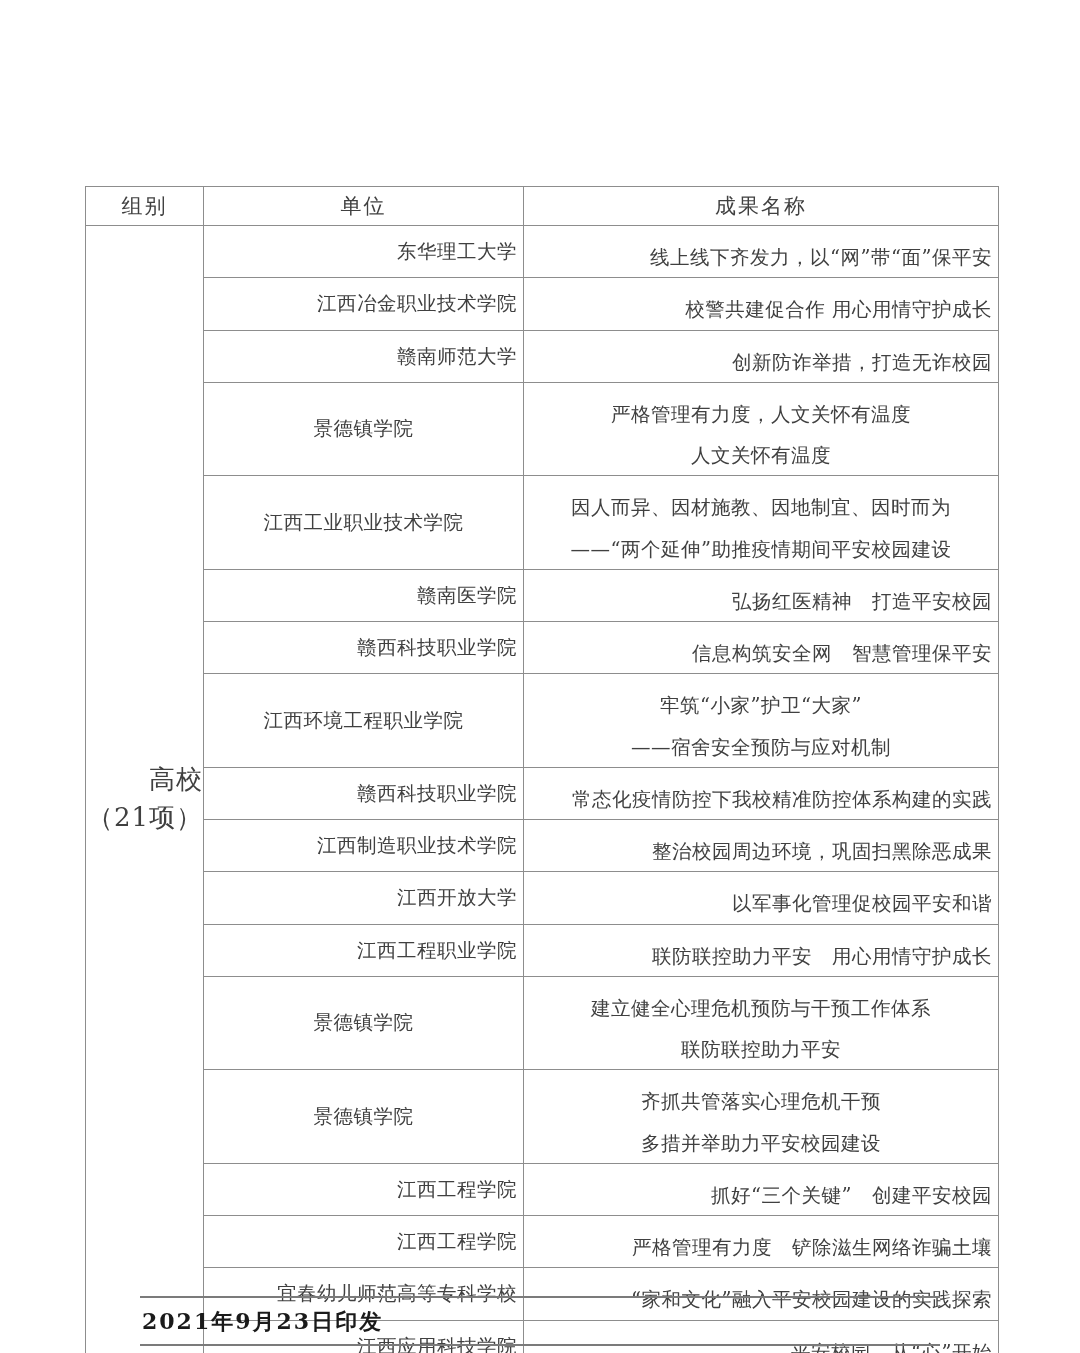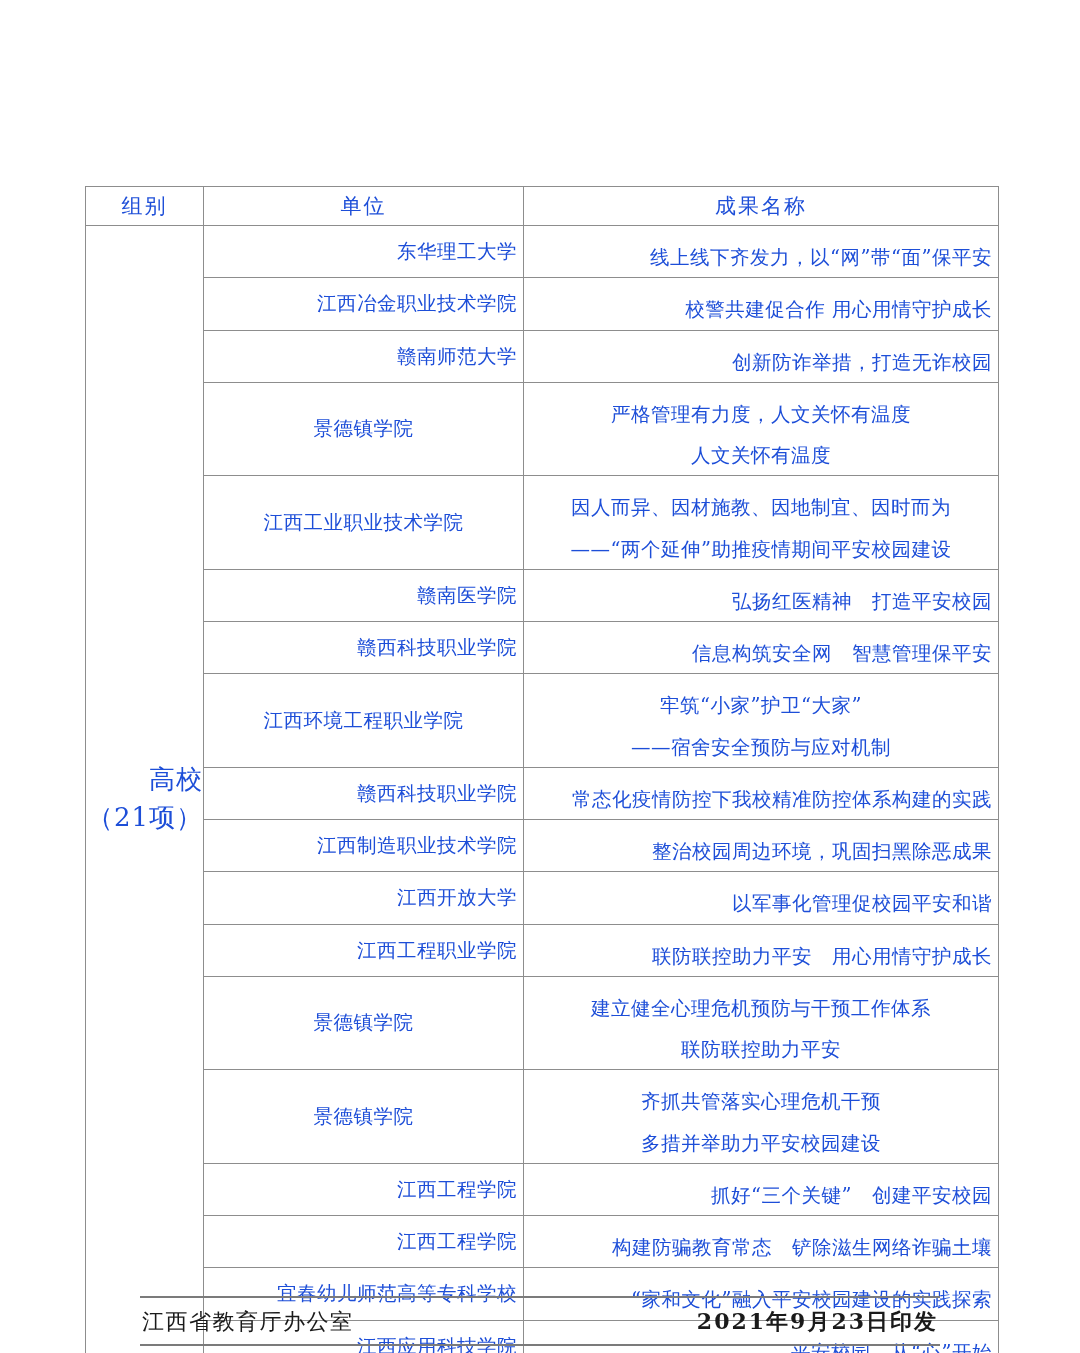--- a/index.html
+++ b/index.html
@@ -33,21 +33,21 @@
     table-layout: fixed;
     background: #fff;
   }
   .award-table td,
   .award-table th {
     border: 1px solid #8d8d8d;
     padding: 0;
     text-align: center;
     vertical-align: middle;
     font-weight: normal;
-    color: #1d4ed8;
+    color: #404040;
   }
   .col-group  { width: 118px; }
   .col-unit   { width: 320px; }
   .col-result { width: 475px; }
 
   thead th {
     height: 38px;
     font-size: 21px;
     letter-spacing: 2px;
     font-family: "DejaVu Sans", "Liberation Sans", sans-serif;
@@ -211,40 +211,39 @@
         </tr>
         <tr class="r1">
           <td class="unit">江西工程学院</td>
           <td class="result">
             <span class="ln">抓好“三个关键”　创建平安校园</span>
           </td>
         </tr>
         <tr class="r1">
           <td class="unit">江西工程学院</td>
           <td class="result">
-            <span class="ln">构建防骗教育常态　铲除滋生网络诈骗土壤</span>
+            <span class="ln">严格管理有力度　铲除滋生网络诈骗土壤</span>
           </td>
         </tr>
         <tr class="r1">
           <td class="unit">宜春幼儿师范高等专科学校</td>
           <td class="result">
             <span class="ln">“家和文化”融入平安校园建设的实践探索</span>
           </td>
         </tr>
         <tr class="r1">
           <td class="unit">江西应用科技学院</td>
           <td class="result">
             <span class="ln">平安校园，从“心”开始</span>
           </td>
         </tr>
       </tbody>
   </table>
 
   <div class="footer">
     <div class="footer-rule top"></div>
     <div class="footer-row">
-      <span class="footer-issuer">江西省教育厅办公室</span>
       <span class="footer-date">2021年9月23日印发</span>
     </div>
     <div class="footer-rule bottom"></div>
   </div>
 
 </div>
 
 </body></html>

